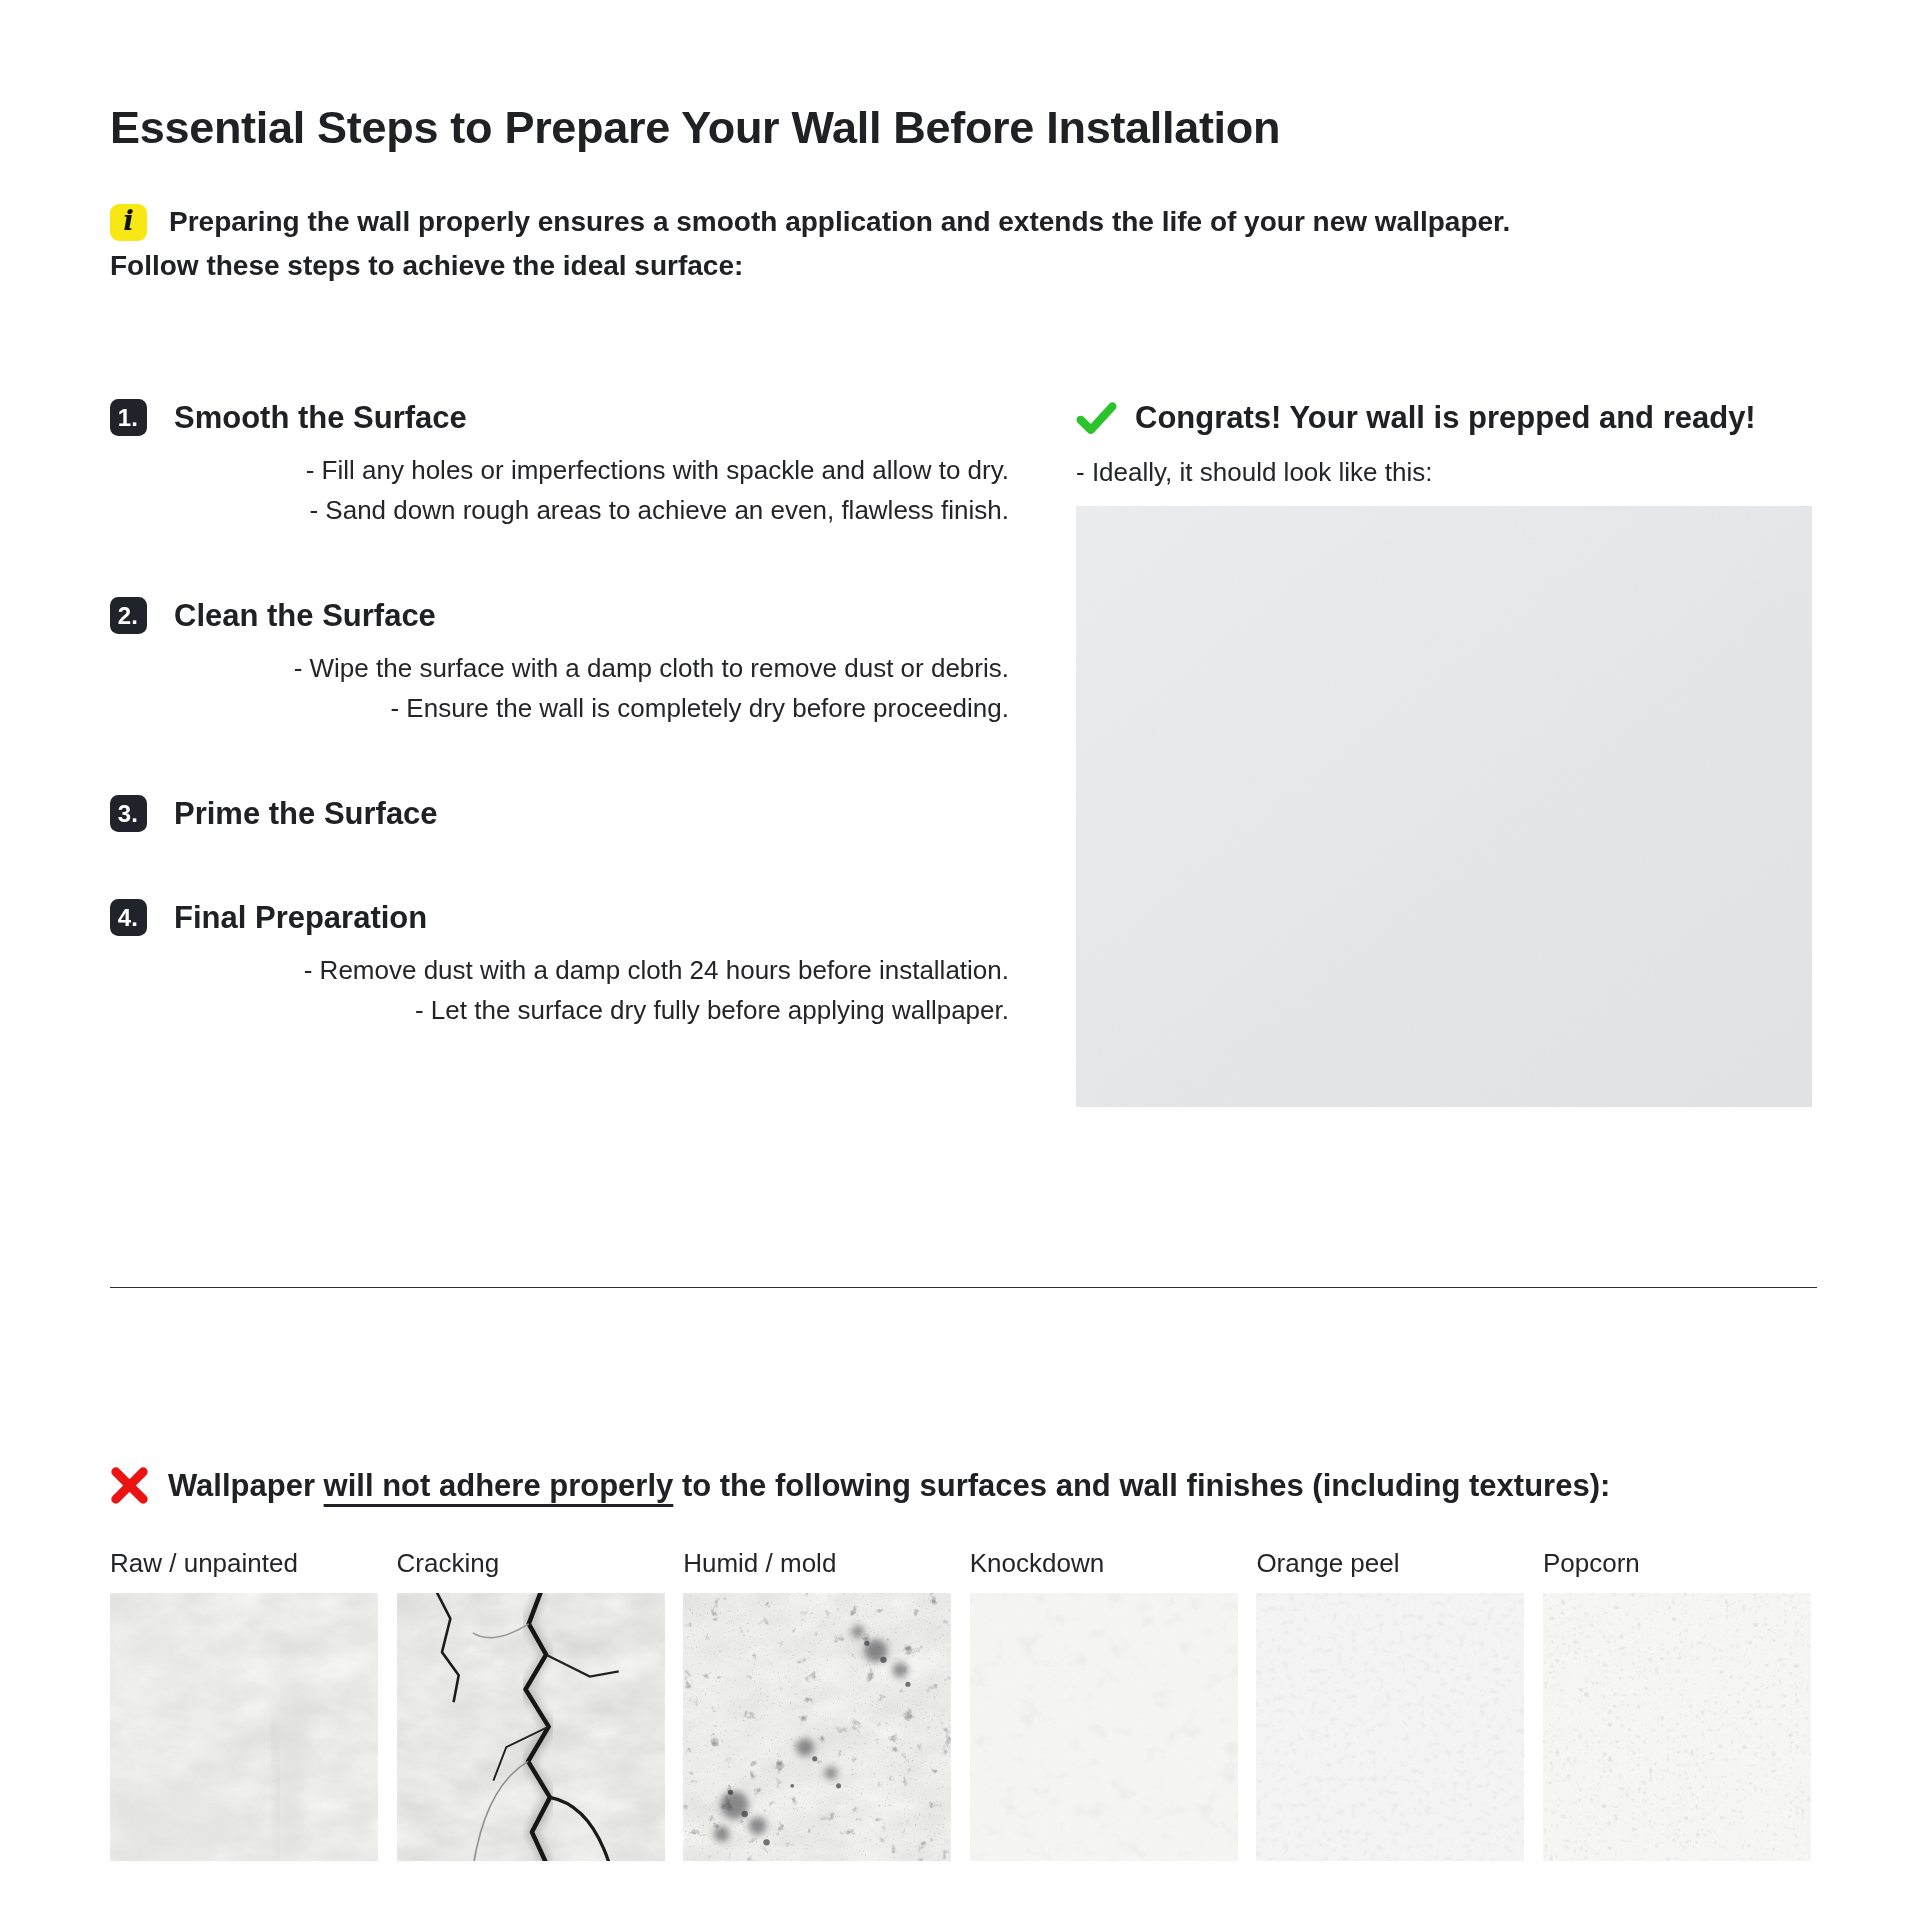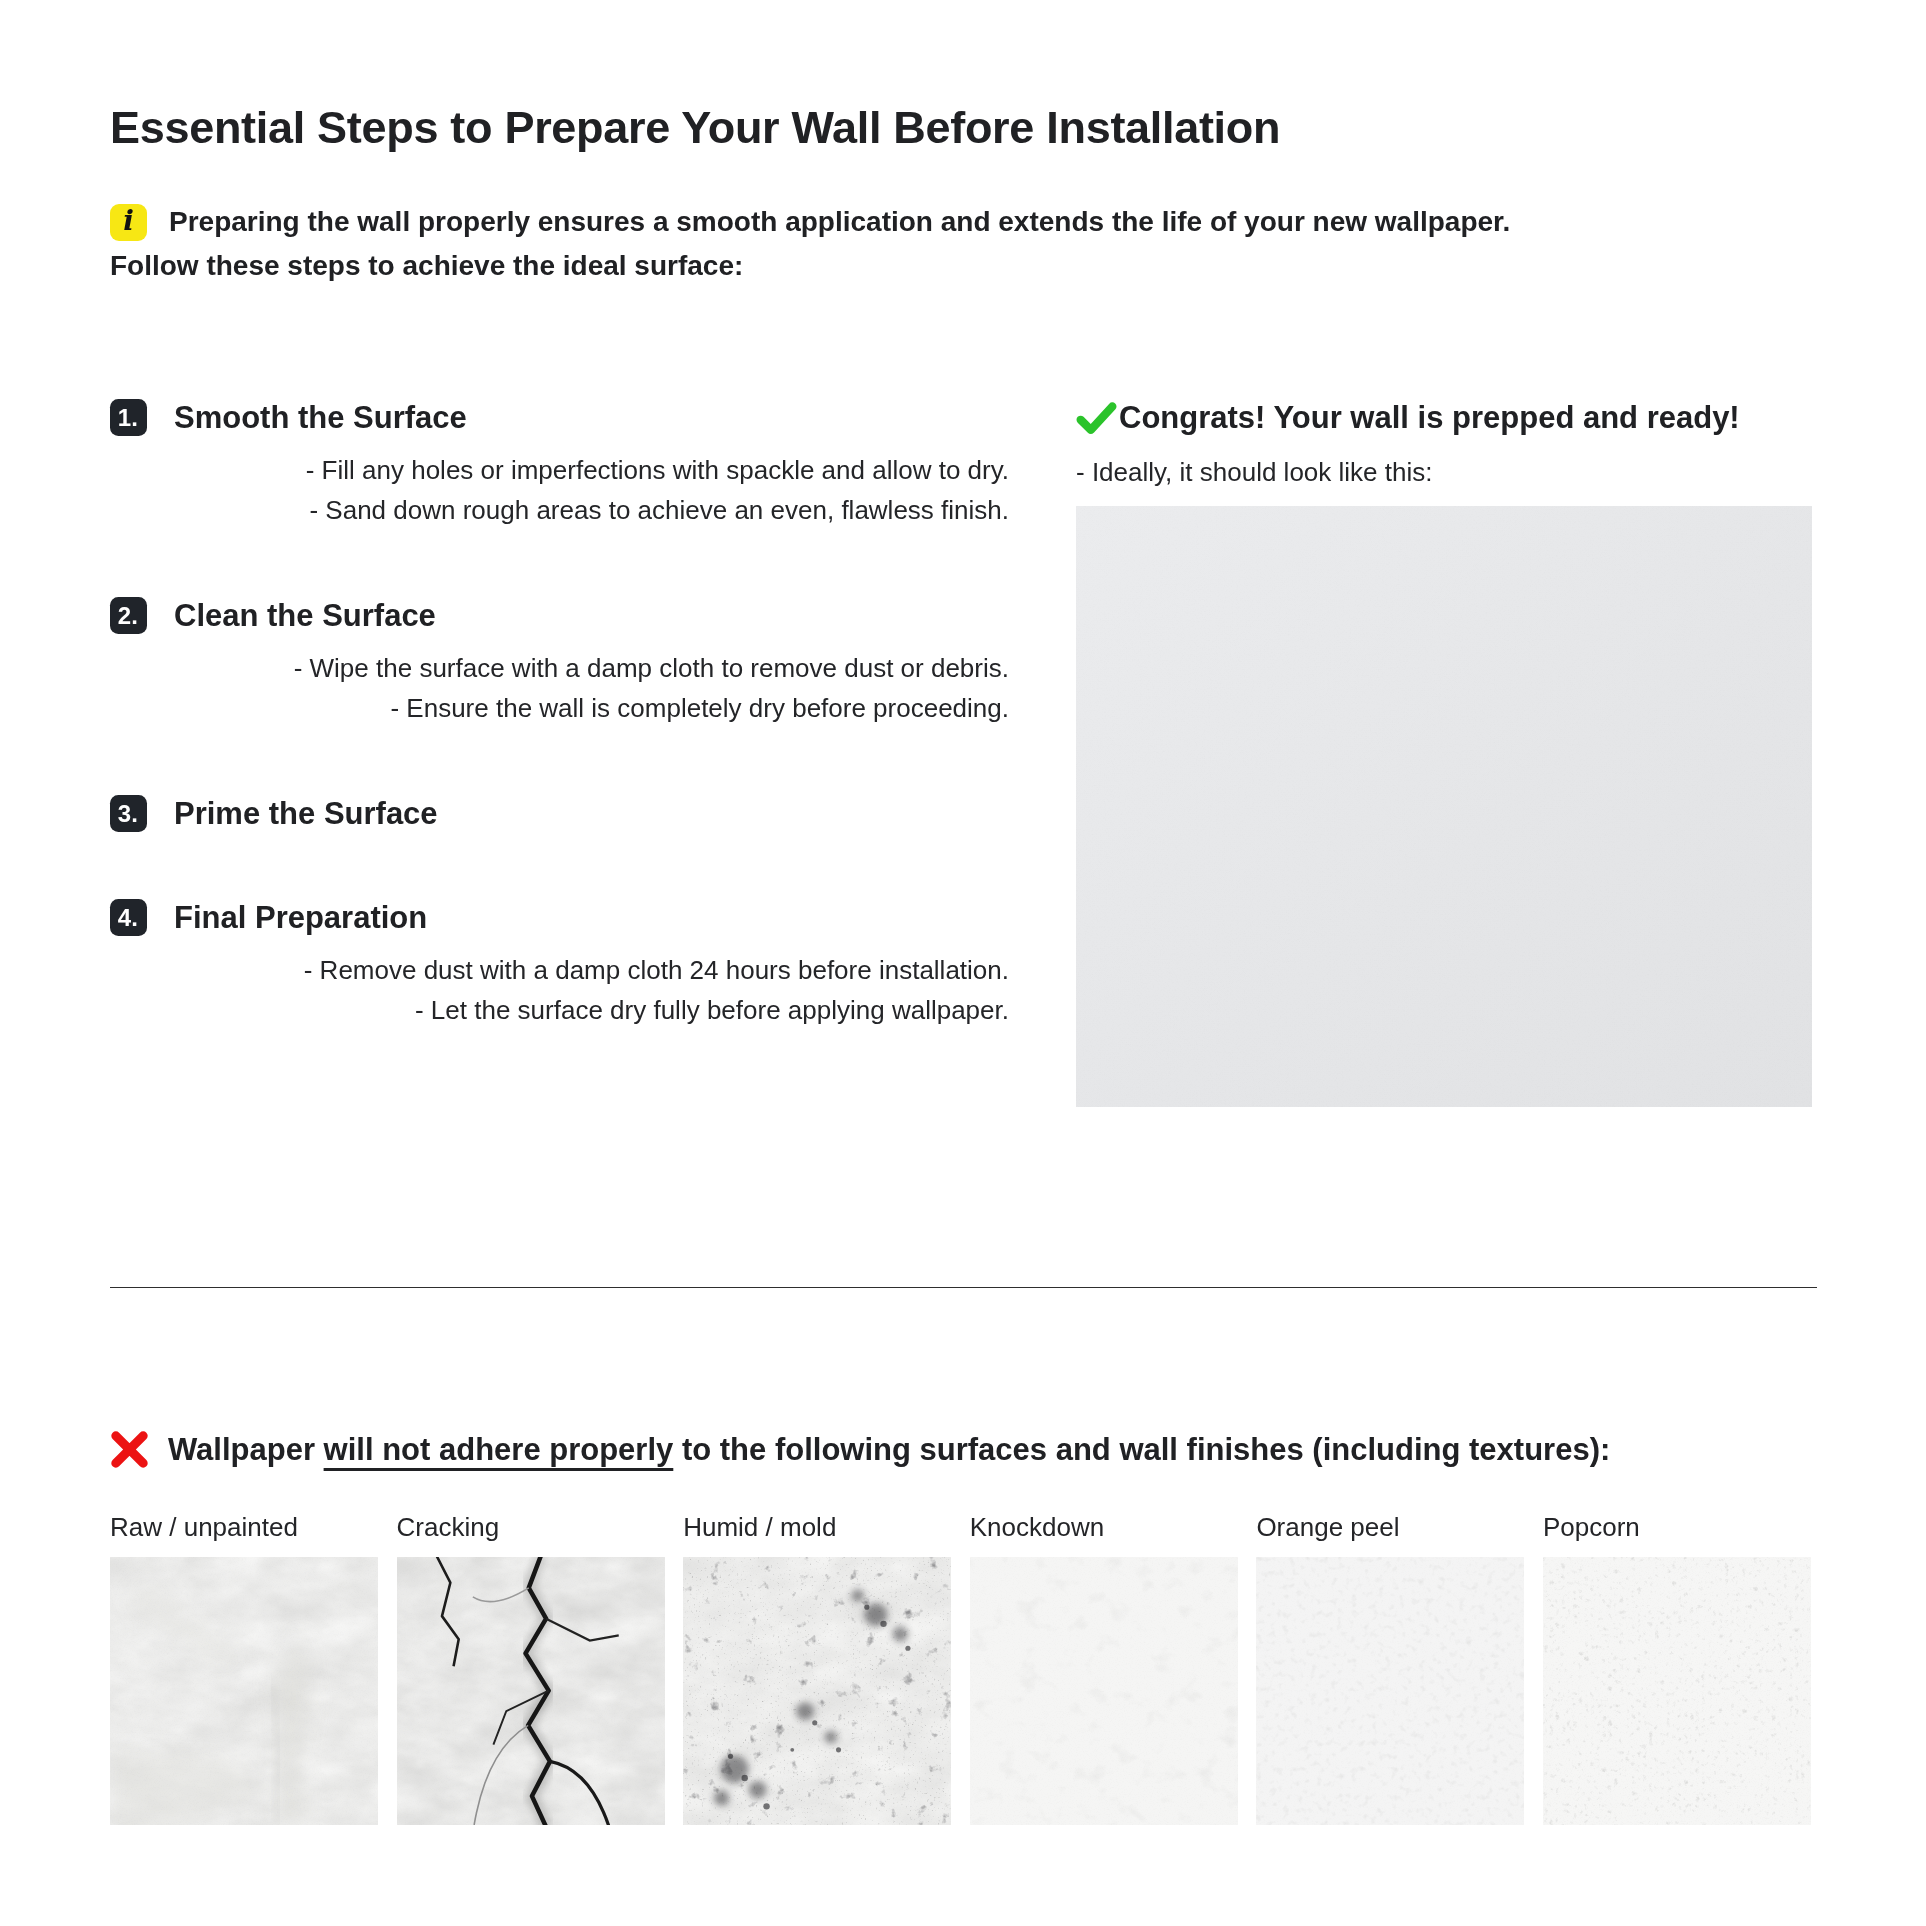--- a/index.html
+++ b/index.html
@@ -51,35 +51,35 @@
     background:var(--badge-bg);color:#ffffff;
     display:inline-flex;align-items:center;justify-content:center;
     font-size:24px;font-weight:700;padding-right:1.3px;box-sizing:border-box;
   }
   .step-title{margin:9px;font-size:31px;font-weight:700;color:var(--text-color);}
   .step-bullets{margin-top:14px;text-align:right;}
   .bullet{margin:0;font-size:26px;font-weight:400;line-height:40px;color:var(--body-color);}
 
   
   .success{position:absolute;left:1076px;top:398px;width:736px;}
-  .success-head{display:flex;align-items:center;gap:2px;height:40px;}
+  .success-head{display:flex;align-items:center;gap:18px;height:40px;}
   .success-title{margin:0;font-size:31px;font-weight:700;color:var(--text-color);}
   .check-icon{flex:0 0 auto;display:block;}
   .success-sub{margin:15.4px 0 0 0;font-size:26px;font-weight:400;line-height:39px;color:var(--body-color);}
   .wall-image{display:block;margin-top:14px;width:736px;height:601px;}
 
   
   .divider{
     position:absolute;left:110px;top:1287px;width:1707px;height:0;
     border:none;border-top:1.9px solid var(--divider-color);margin:0;
   }
 
   
   .warning{position:absolute;left:110px;top:1430px;width:1734px;}
-  .warning-head{display:flex;align-items:center;gap:19px;}
+  .warning-head{display:flex;align-items:center;gap:19px;margin-top:36px;}
   .x-icon{flex:0 0 auto;display:block;}
   .warning-title{margin:0;font-size:31px;font-weight:700;color:var(--text-color);line-height:39px;}
   .warning-title .u{text-decoration:underline;text-decoration-thickness:3.2px;text-underline-offset:7.7px;}
 
   .textures{
     margin-top:35px;
     display:grid;grid-template-columns:repeat(6,268px);column-gap:18.6px;
   }
   .texture-cell{display:block;}
   .texture-label{

